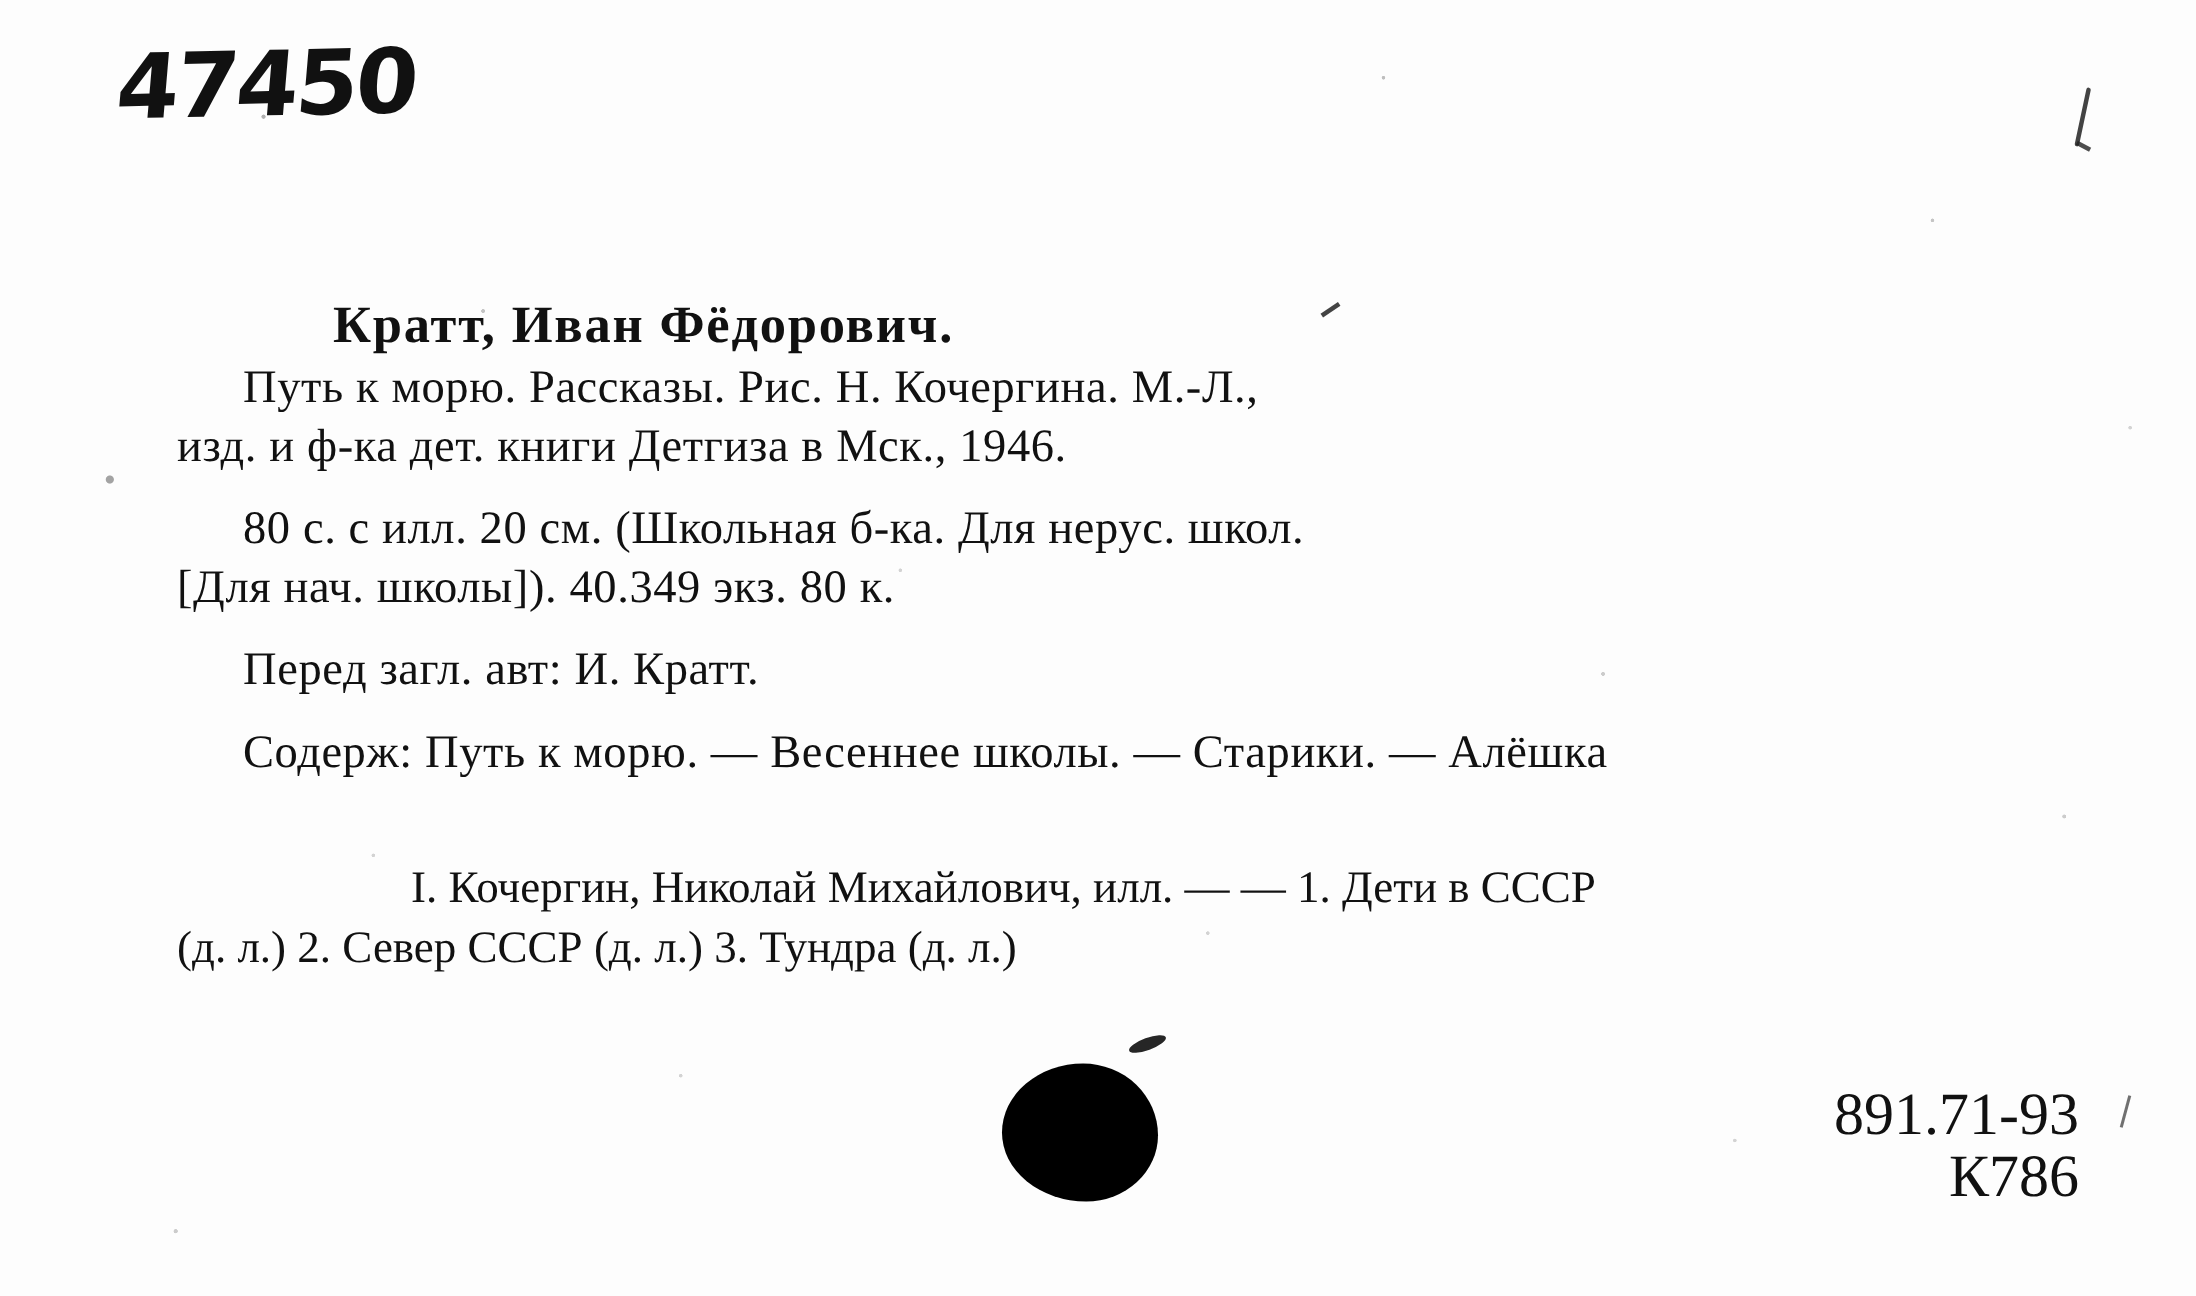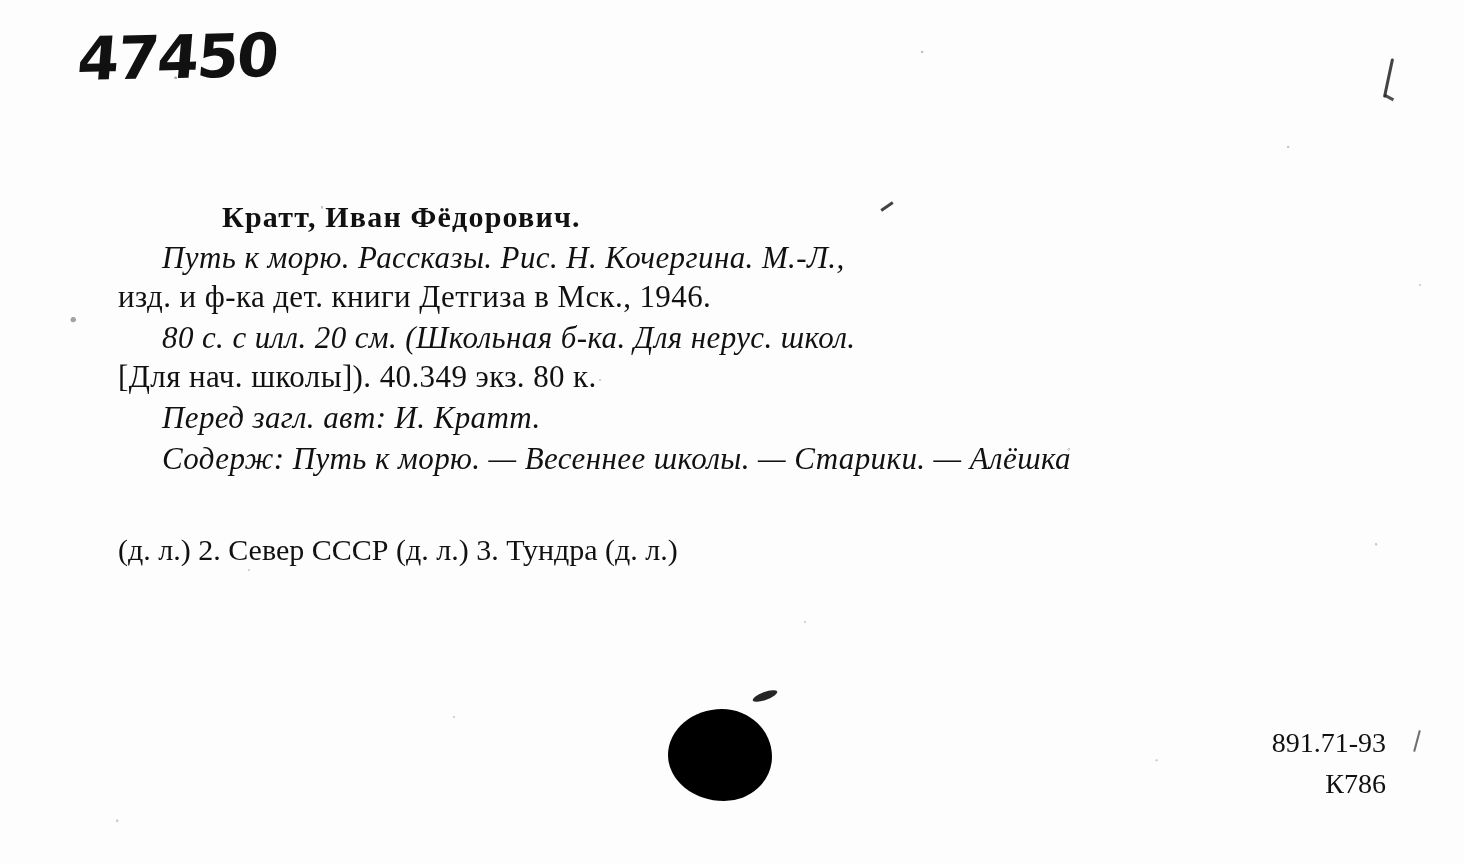--- a/index.html
+++ b/index.html
@@ -95,34 +95,33 @@
     width: 1265px;
   }
   .line {
     font-size: 31px;
     line-height: 39px;
     white-space: nowrap;
     letter-spacing: 0.4px;
   }
   .heading {
     font-weight: 700;
-    font-size: 30px;
+    font-size: 35px;
     line-height: 42px;
     letter-spacing: 1.2px;
     margin-left: 104px;
   }
   .indent {
     margin-left: 44px;
-    font-style: italic;
   }
   .indent-big {
     margin-left: 156px;
   }
   .block {
-    margin-top: 2px;
+    margin-top: 16px;
   }
   .spacer {
     height: 52px;
   }
   .tracing {
     font-size: 30px;
     line-height: 40px;
     white-space: nowrap;
   }
 
@@ -132,21 +131,21 @@
     left: 118px;
     bottom: 60px;
     font-size: 30px;
     line-height: 41px;
     white-space: nowrap;
   }
   #footer-right {
     position: absolute;
     right: 78px;
     bottom: 60px;
-    font-size: 28px;
+    font-size: 40px;
     line-height: 41px;
     text-align: right;
     white-space: nowrap;
   }
 
   
   #blot {
     position: absolute;
     left: 668px;
     top: 709px;
@@ -202,20 +201,21 @@
 
     <div class="line">[Для нач. школы]). 40.349 экз. 80 к.</div>
 
     <div class="line indent block">Перед загл. авт: И. Кратт.</div>
 
     <div class="line indent block">Содерж: Путь к морю. — Весеннее школы. — Старики. — Алёшка</div>
 
 
     <div class="spacer"></div>
 
+    <div class="tracing indent-big">I. Кочергин, Николай Михайлович, илл. — — 1. Дети в СССР</div>
 
     <div class="tracing">(д. л.) 2. Север СССР (д. л.) 3. Тундра (д. л.)</div>
 
   </div>
 
 
   <div id="footer-right">
     <div>891.71-93</div>
     <div>К786</div>
   </div>

